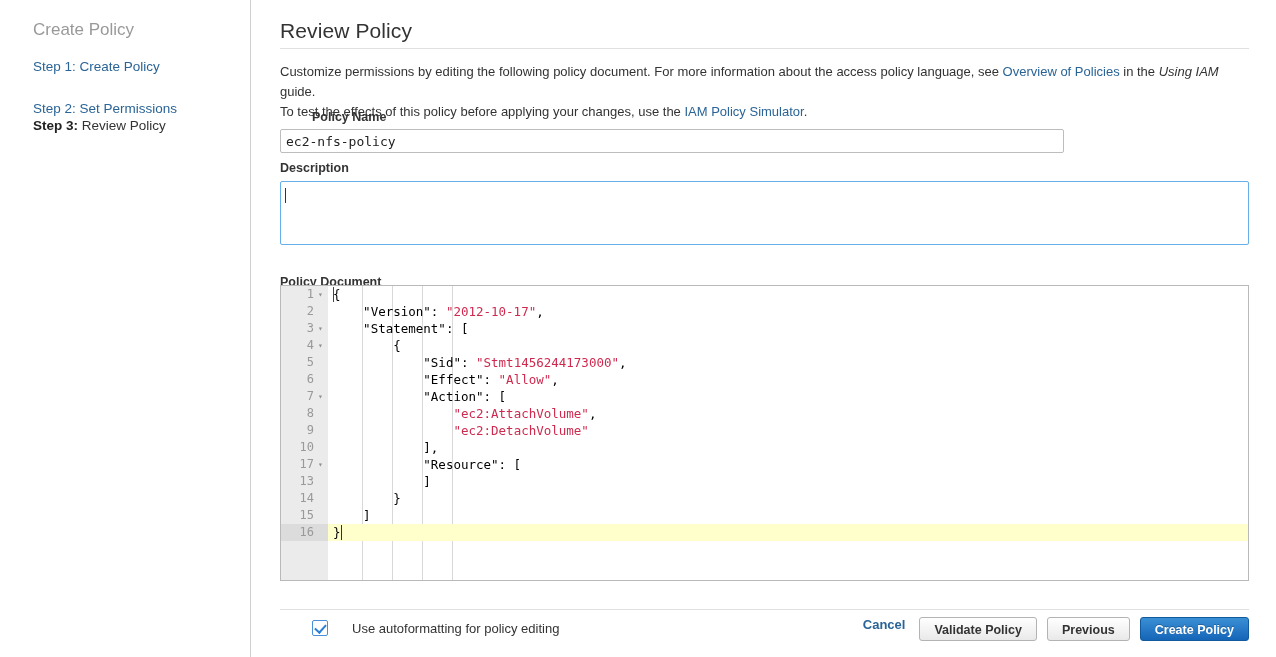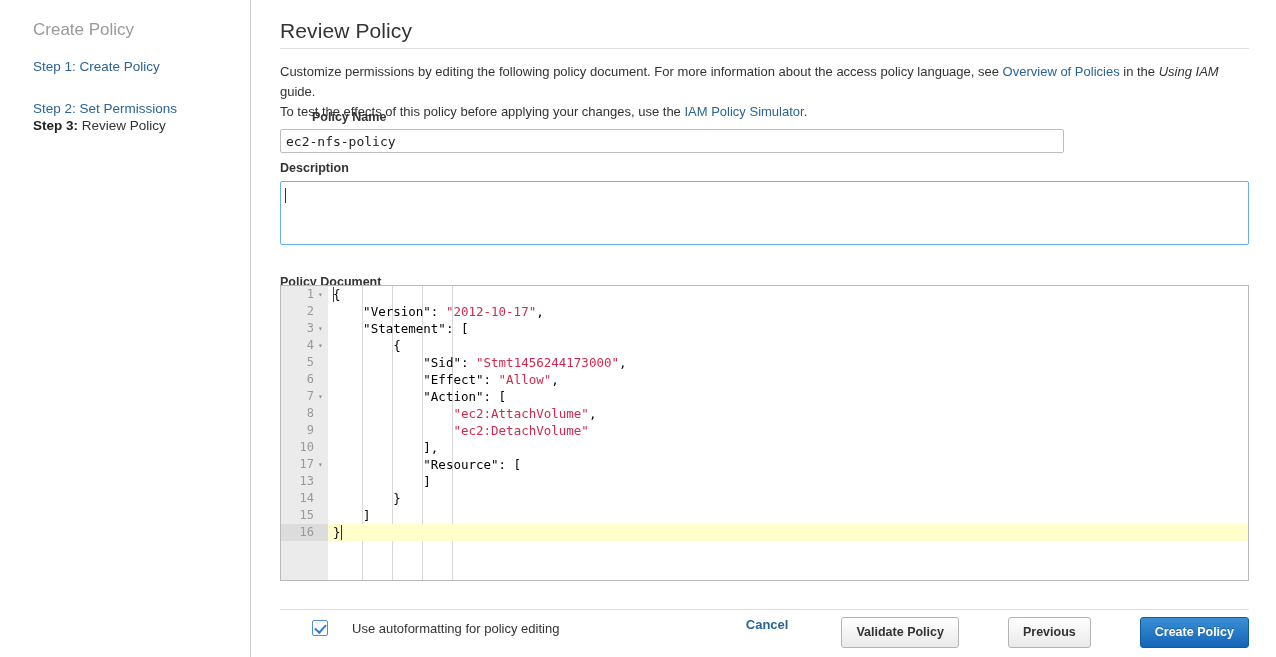--- a/index.html
+++ b/index.html
@@ -249,25 +249,24 @@
     text-decoration: none;
     cursor: pointer;
     margin-right: 4px;
   }
   .btn {
     font-family: "Liberation Sans", sans-serif;
     font-size: 12.5px;
     font-weight: bold;
     border-radius: 3px;
     padding: 0 14px;
-    height: 31px;
+    height: 24px;
     line-height: 25px;
     cursor: pointer;
     white-space: nowrap;
-    margin-left: 39px;
   }
   .btn-secondary {
     background: linear-gradient(to bottom, #ffffff 0%, #e9e9e9 100%);
     border: 1px solid #b3b3b3;
     color: #333333;
   }
   .btn-primary {
     background: linear-gradient(to bottom, #3a8fd4 0%, #1565b8 100%);
     border: 1px solid #115a9e;
     color: #ffffff;

